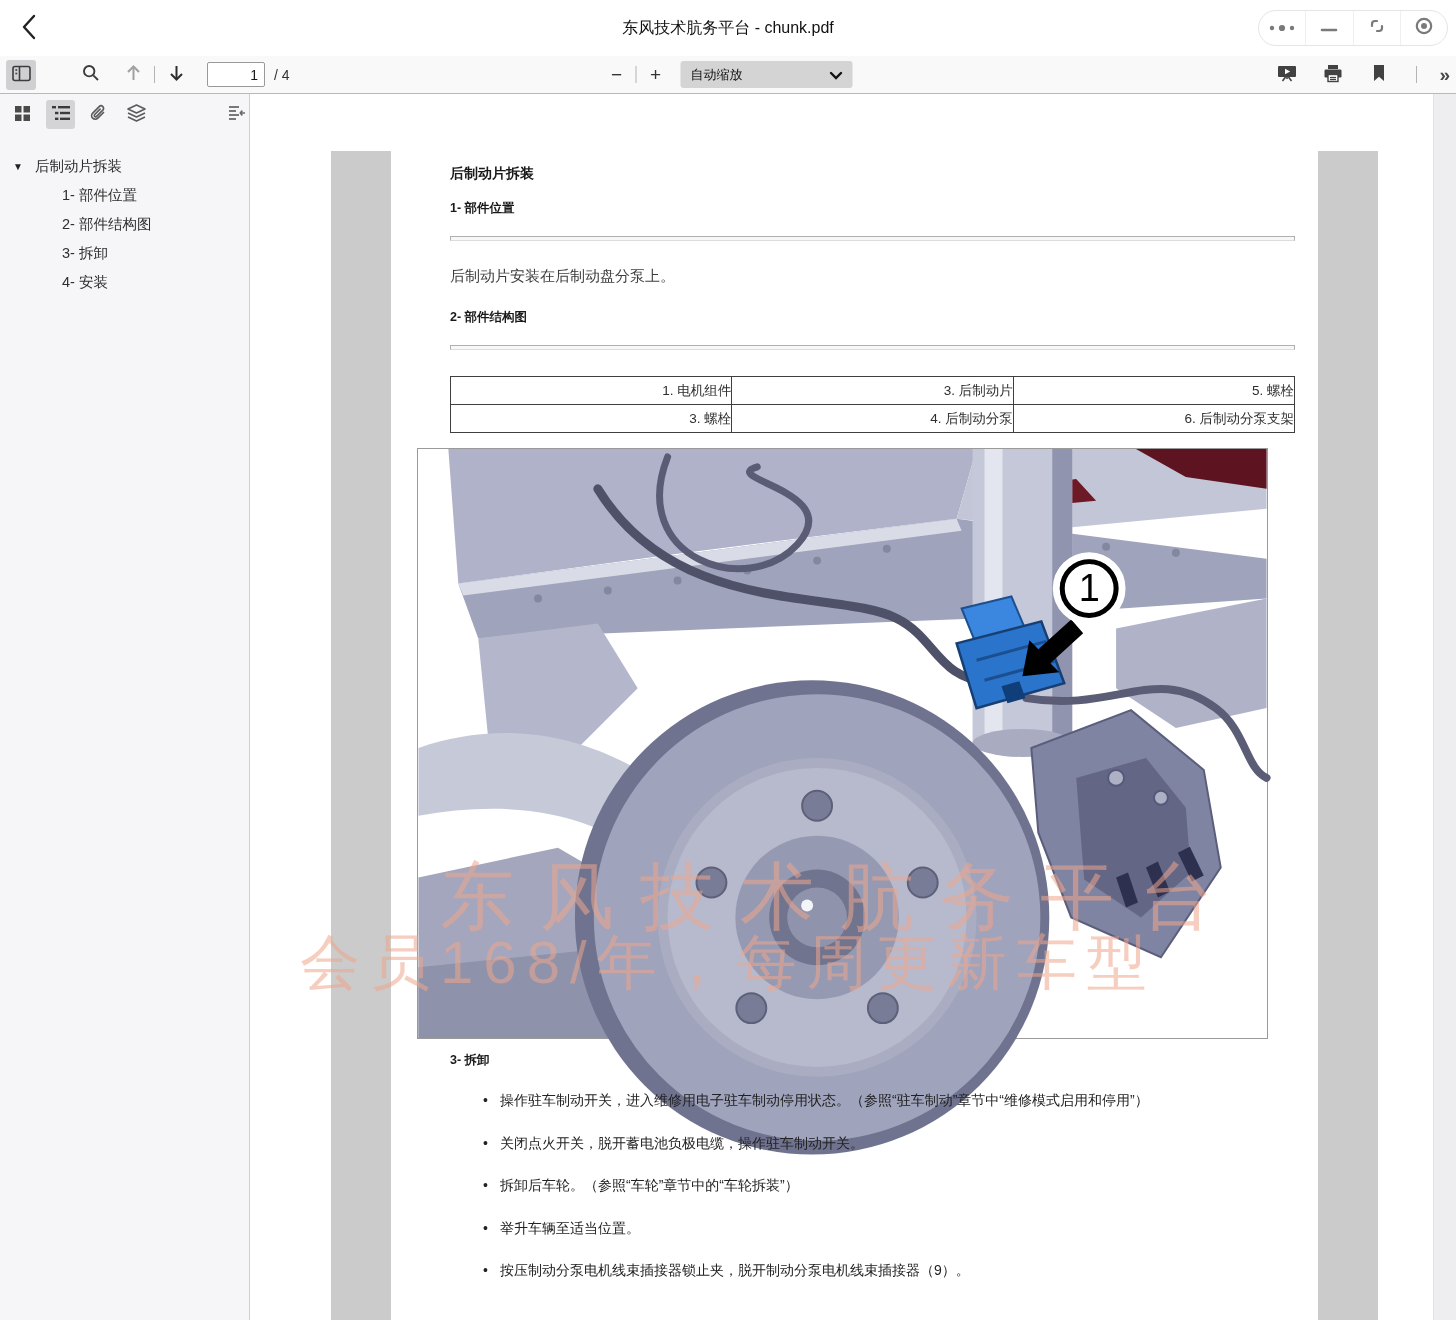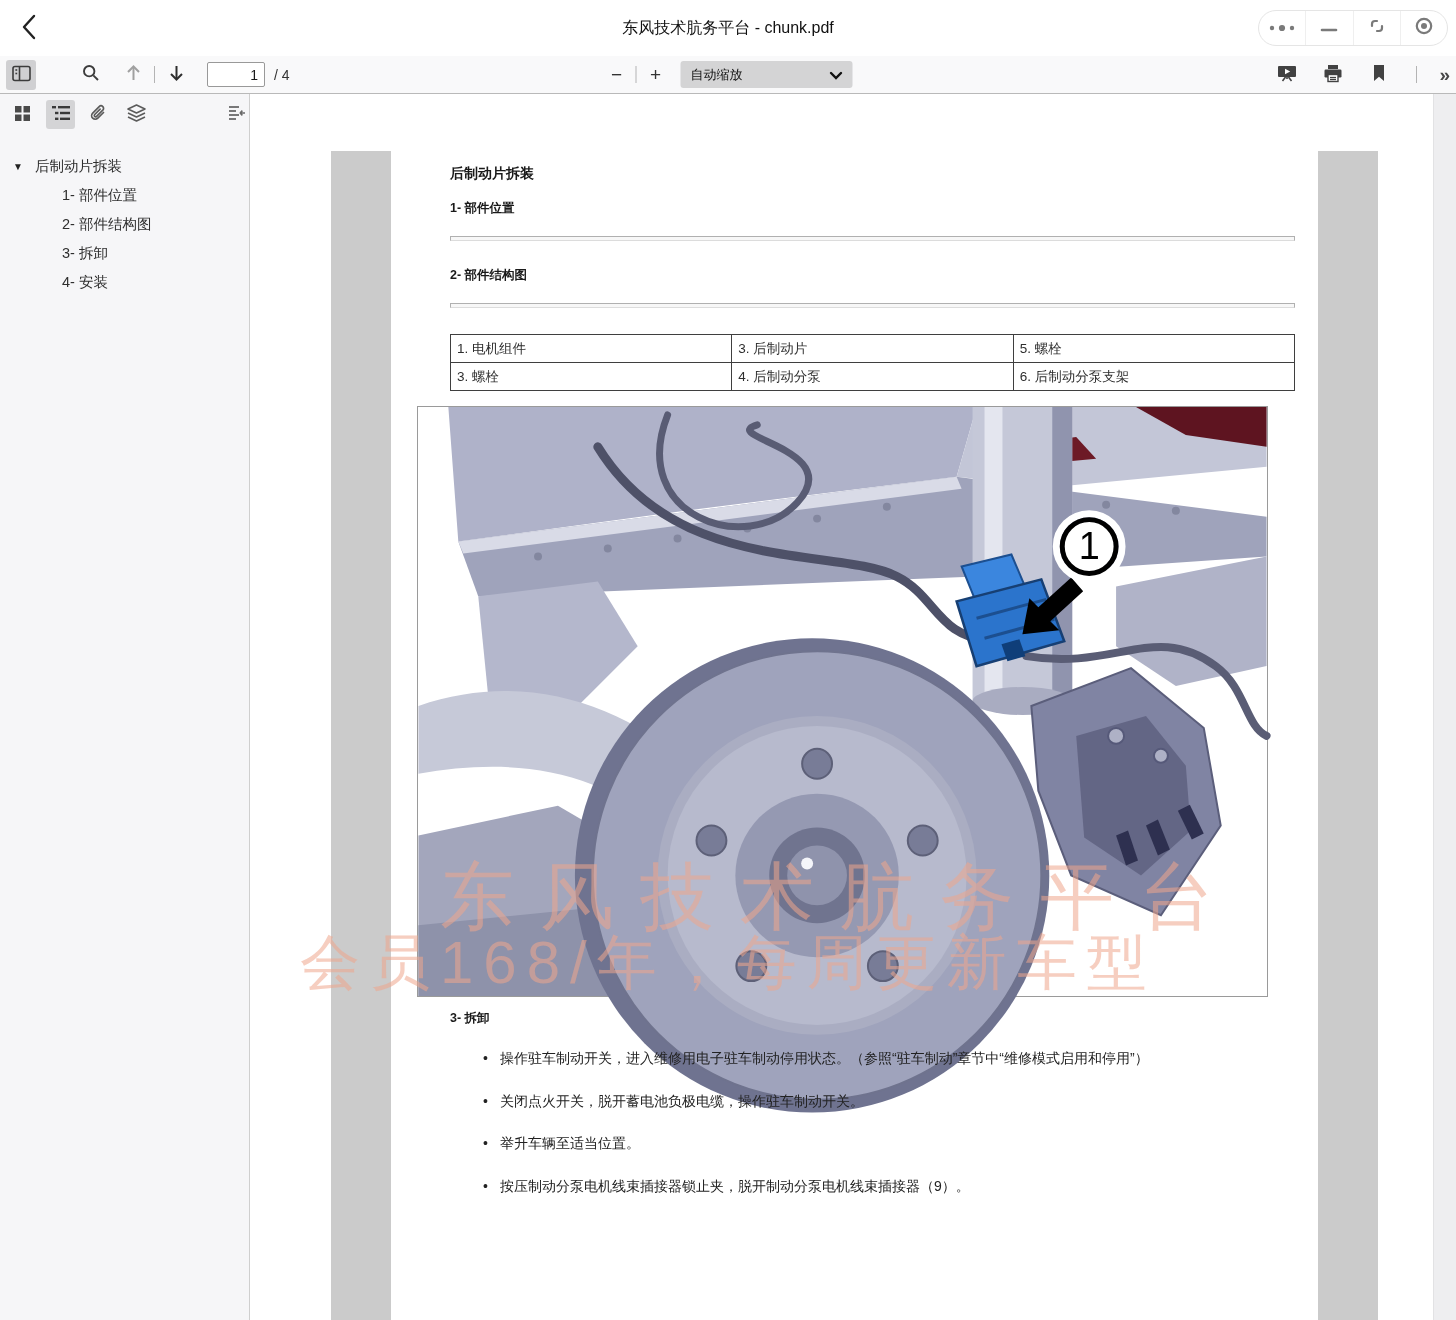--- a/index.html
+++ b/index.html
@@ -63,21 +63,21 @@
   .gray-strip { position:absolute; top:0; bottom:0; width:60px; background:#cbcbcb; }
   .gray-strip.left { left:0; } .gray-strip.right { left:987px; }
   .doc-col { position:absolute; left:60px; top:0; width:927px; bottom:0; background:#fff;
              padding:14px 23px 0 59px; }
 
   .doc-title { font-size:14px; font-weight:bold; color:#1a1a1a; margin:0 0 17px 0; }
   .doc-h2 { font-size:12.5px; font-weight:bold; color:#1a1a1a; margin:0 0 19px 0; }
   .doc-rule { height:5px; background:#f7f7f7; border:1px solid #b0b0b0; border-bottom-color:#dcdcdc;
               margin:0 0 26px 0; }
   .doc-p { font-size:15px; color:#3d3d3d; margin:0 0 23px 0; }
-  .parts-table { width:100%; border-collapse:collapse; margin-bottom:15px; }
+  .parts-table { width:100%; border-collapse:collapse; margin-bottom:15px;text-align:right; }
   .parts-table td { border:1px solid #3f3f3f; height:28px; padding:0 0 0 6px; font-size:13.5px;
                     color:#2e2e2e; background:#fff; width:33.33%; }
 
   .figure { position:relative; width:851px; height:591px; margin:0 0 13px -33px;
             border:1px solid #9a9a9a; background:#fff; }
   .figure svg { display:block; }
 
   .doc-h2.s3 { margin:0 0 11px 0; }
   .bullets { list-style:none; margin:0; padding:0 0 0 33px; }
   .bullets li { position:relative; font-size:14px; color:#222; line-height:21.5px; padding-left:17px;margin-top:21px; }
@@ -300,20 +300,21 @@
     <div class="v-scrollbar"></div>
 
     <div class="page">
       <div class="gray-strip left"></div>
       <div class="gray-strip right"></div>
 
       <div class="doc-col">
         <h1 class="doc-title">后制动片拆装</h1>
         <h2 class="doc-h2">1- 部件位置</h2>
         <div class="doc-rule"></div>
+        <p class="doc-p">后制动片安装在后制动盘分泵上。</p>
         <h2 class="doc-h2">2- 部件结构图</h2>
         <div class="doc-rule"></div>
 
         <table class="parts-table">
           <tbody>
             <tr>
               <td>1. 电机组件</td>
               <td>3. 后制动片</td>
               <td>5. 螺栓</td>
             </tr>
@@ -408,20 +409,21 @@
               <circle cx="673" cy="140" r="27" fill="#fff" stroke="#000" stroke-width="5"></circle>
               <text x="673" y="153" text-anchor="middle" font-size="38" fill="#000">1</text>
             </g>
           </svg>
         </div>
 
         <h2 class="doc-h2 s3">3- 拆卸</h2>
         <ul class="bullets">
           <li>操作驻车制动开关，进入维修用电子驻车制动停用状态。（参照“驻车制动”章节中“维修模式启用和停用”）</li>
           <li>关闭点火开关，脱开蓄电池负极电缆，操作驻车制动开关。</li>
+          <li>拆卸后车轮。（参照“车轮”章节中的“车轮拆装”）</li>
           <li>举升车辆至适当位置。</li>
           <li>按压制动分泵电机线束插接器锁止夹，脱开制动分泵电机线束插接器（9）。</li>
         </ul>
       </div>
 
       <div class="watermark wm1">东风技术肮务平台</div>
       <div class="watermark wm2">会员168/年，每周更新车型</div>
     </div>
   </div>
 

